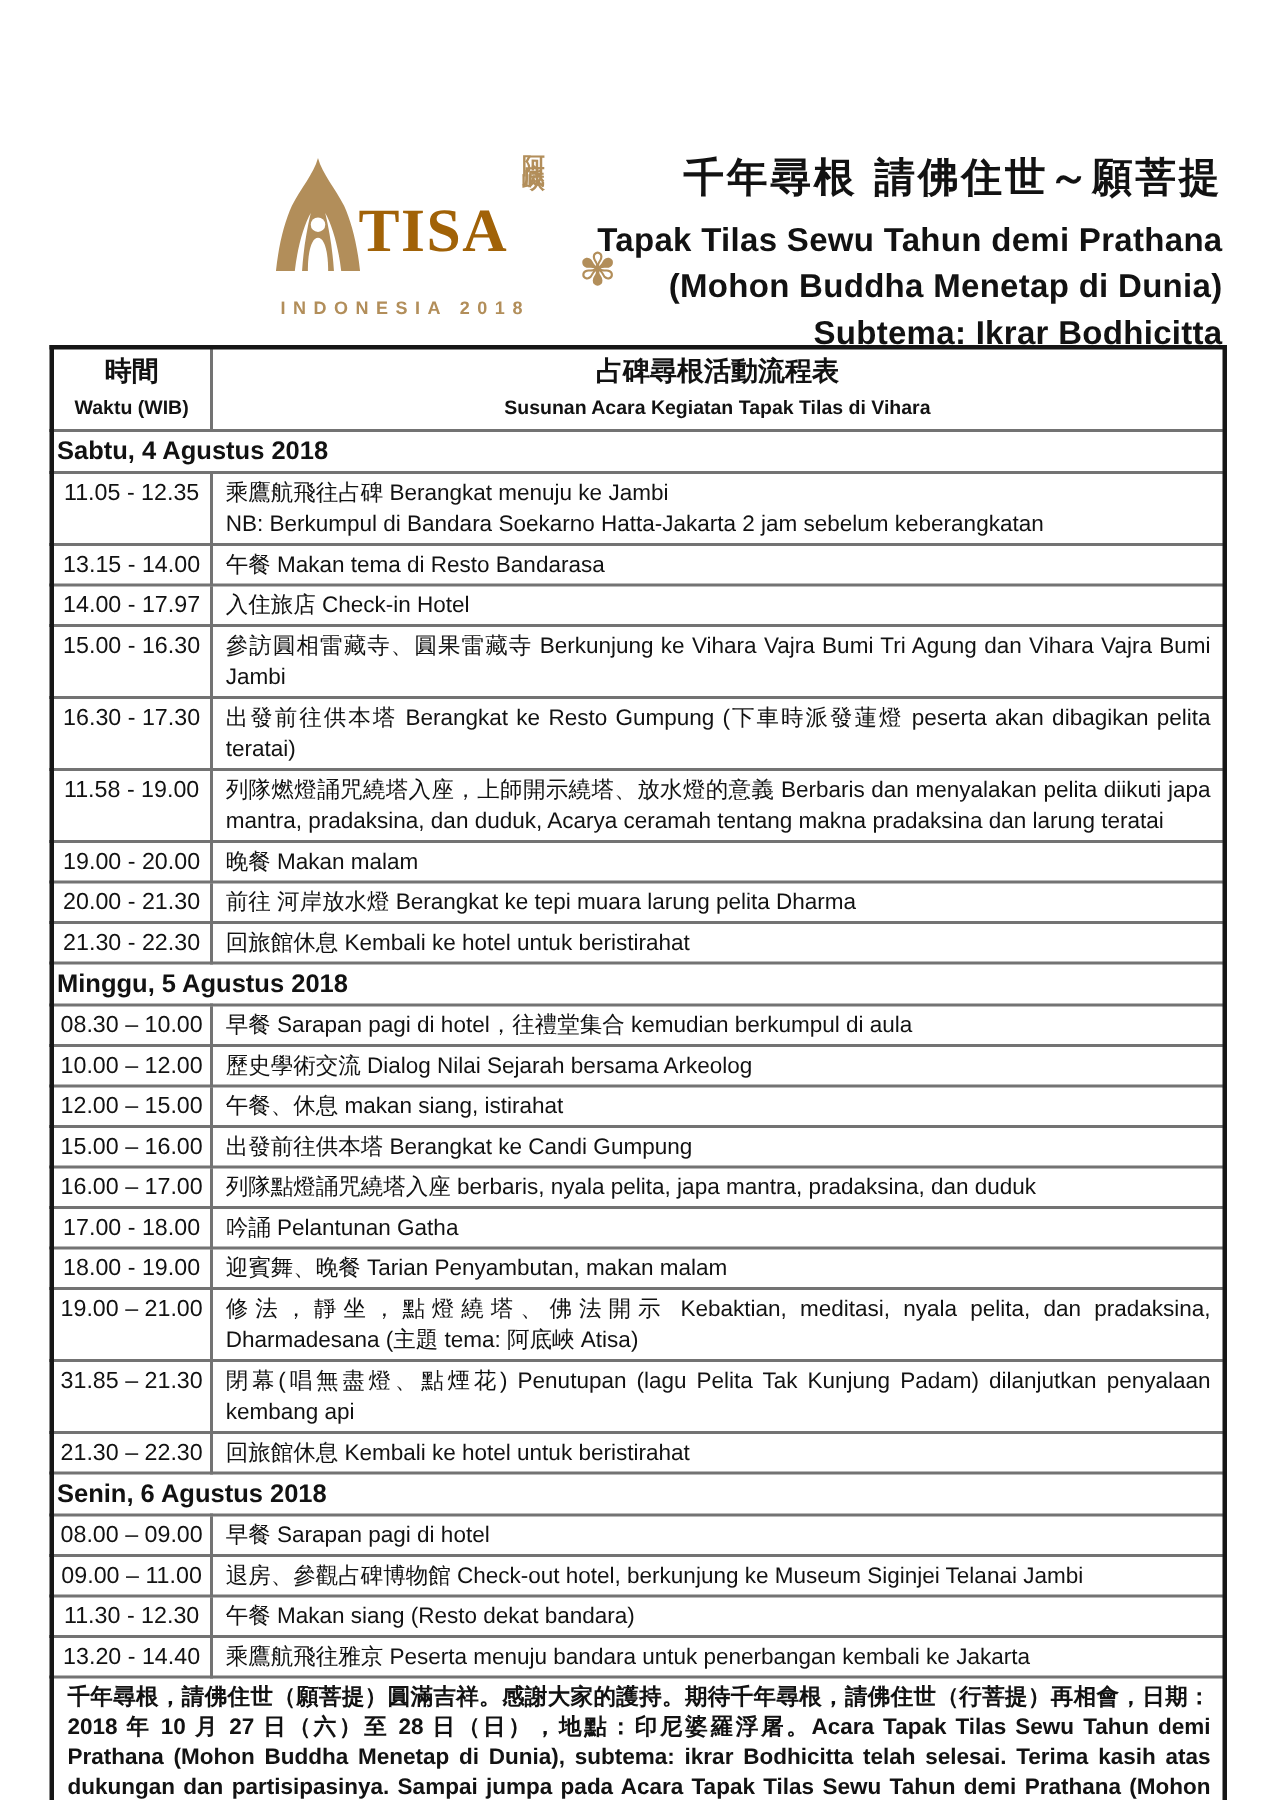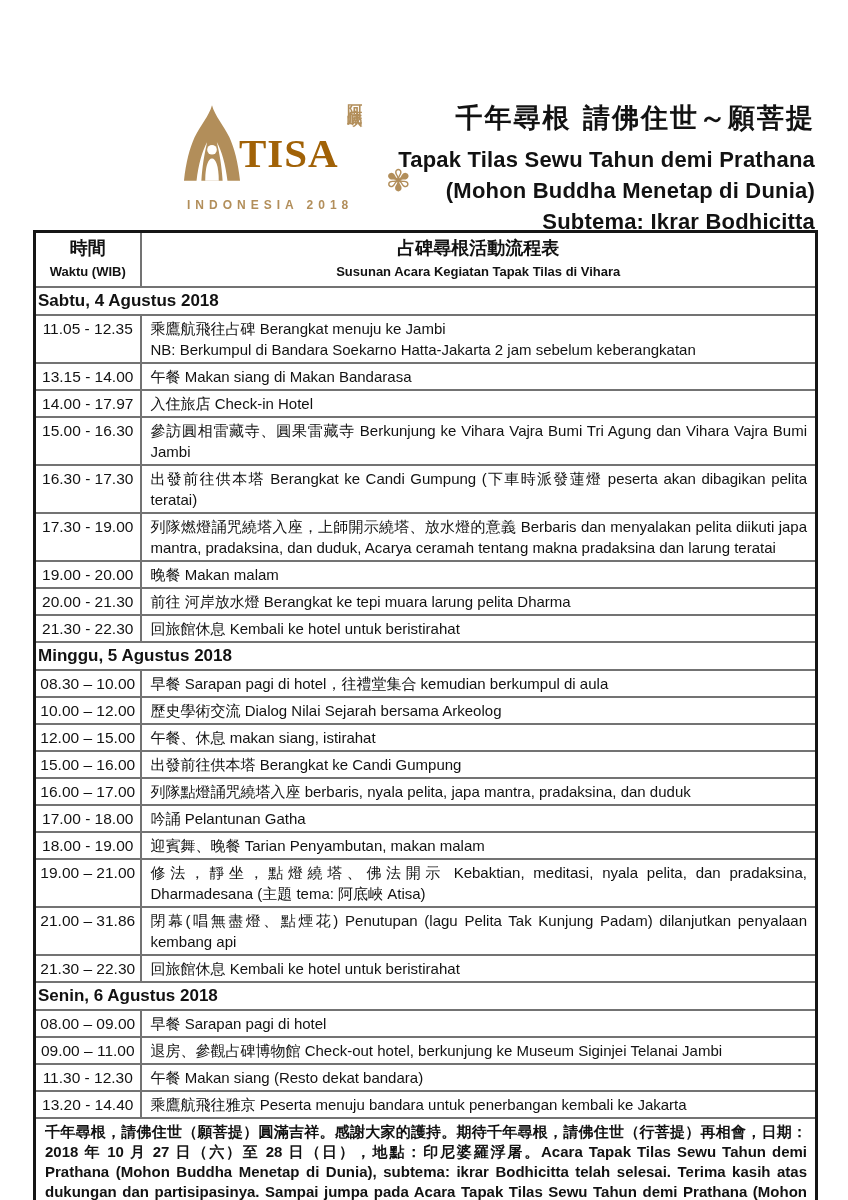--- a/index.html
+++ b/index.html
@@ -108,36 +108,36 @@
     <tr class="section-row">
           <td colspan="2">Sabtu, 4 Agustus 2018</td>
         </tr>
         <tr>
           <td class="time-cell">11.05 - 12.35</td>
           <td class="activity-cell">乘鷹航飛往占碑 Berangkat menuju ke Jambi
 NB: Berkumpul di Bandara Soekarno Hatta-Jakarta 2 jam sebelum keberangkatan</td>
         </tr>
         <tr>
           <td class="time-cell">13.15 - 14.00</td>
-          <td class="activity-cell">午餐 Makan siang di Makan Bandarasa</td>
+          <td class="activity-cell">午餐 Makan tema di Resto Bandarasa</td>
         </tr>
         <tr>
           <td class="time-cell">14.00 - 17.97</td>
           <td class="activity-cell">入住旅店 Check-in Hotel</td>
         </tr>
         <tr>
           <td class="time-cell">15.00 - 16.30</td>
           <td class="activity-cell">參訪圓相雷藏寺、圓果雷藏寺 Berkunjung ke Vihara Vajra Bumi Tri Agung dan Vihara Vajra Bumi Jambi</td>
         </tr>
         <tr>
           <td class="time-cell">16.30 - 17.30</td>
-          <td class="activity-cell">出發前往供本塔 Berangkat ke Candi Gumpung (下車時派發蓮燈 peserta akan dibagikan pelita teratai)</td>
-        </tr>
-        <tr>
-          <td class="time-cell">17.30 - 19.00</td>
+          <td class="activity-cell">出發前往供本塔 Berangkat ke Resto Gumpung (下車時派發蓮燈 peserta akan dibagikan pelita teratai)</td>
+        </tr>
+        <tr>
+          <td class="time-cell">11.58 - 19.00</td>
           <td class="activity-cell">列隊燃燈誦咒繞塔入座，上師開示繞塔、放水燈的意義 Berbaris dan menyalakan pelita diikuti japa mantra, pradaksina, dan duduk, Acarya ceramah tentang makna pradaksina dan larung teratai</td>
         </tr>
         <tr>
           <td class="time-cell">19.00 - 20.00</td>
           <td class="activity-cell">晚餐 Makan malam</td>
         </tr>
         <tr>
           <td class="time-cell">20.00 - 21.30</td>
           <td class="activity-cell">前往 河岸放水燈 Berangkat ke tepi muara larung pelita Dharma</td>
         </tr>
@@ -174,21 +174,21 @@
         </tr>
         <tr>
           <td class="time-cell">18.00 - 19.00</td>
           <td class="activity-cell">迎賓舞、晚餐 Tarian Penyambutan, makan malam</td>
         </tr>
         <tr>
           <td class="time-cell">19.00 – 21.00</td>
           <td class="activity-cell">修法，靜坐，點燈繞塔、佛法開示 Kebaktian, meditasi, nyala pelita, dan pradaksina, Dharmadesana (主題 tema: 阿底峽 Atisa)</td>
         </tr>
         <tr>
-          <td class="time-cell">21.00 – 31.86</td>
+          <td class="time-cell">31.85 – 21.30</td>
           <td class="activity-cell">閉幕(唱無盡燈、點煙花) Penutupan (lagu Pelita Tak Kunjung Padam) dilanjutkan penyalaan kembang api</td>
         </tr>
         <tr>
           <td class="time-cell">21.30 – 22.30</td>
           <td class="activity-cell">回旅館休息 Kembali ke hotel untuk beristirahat</td>
         </tr>
         <tr class="section-row">
           <td colspan="2">Senin, 6 Agustus 2018</td>
         </tr>
         <tr>

